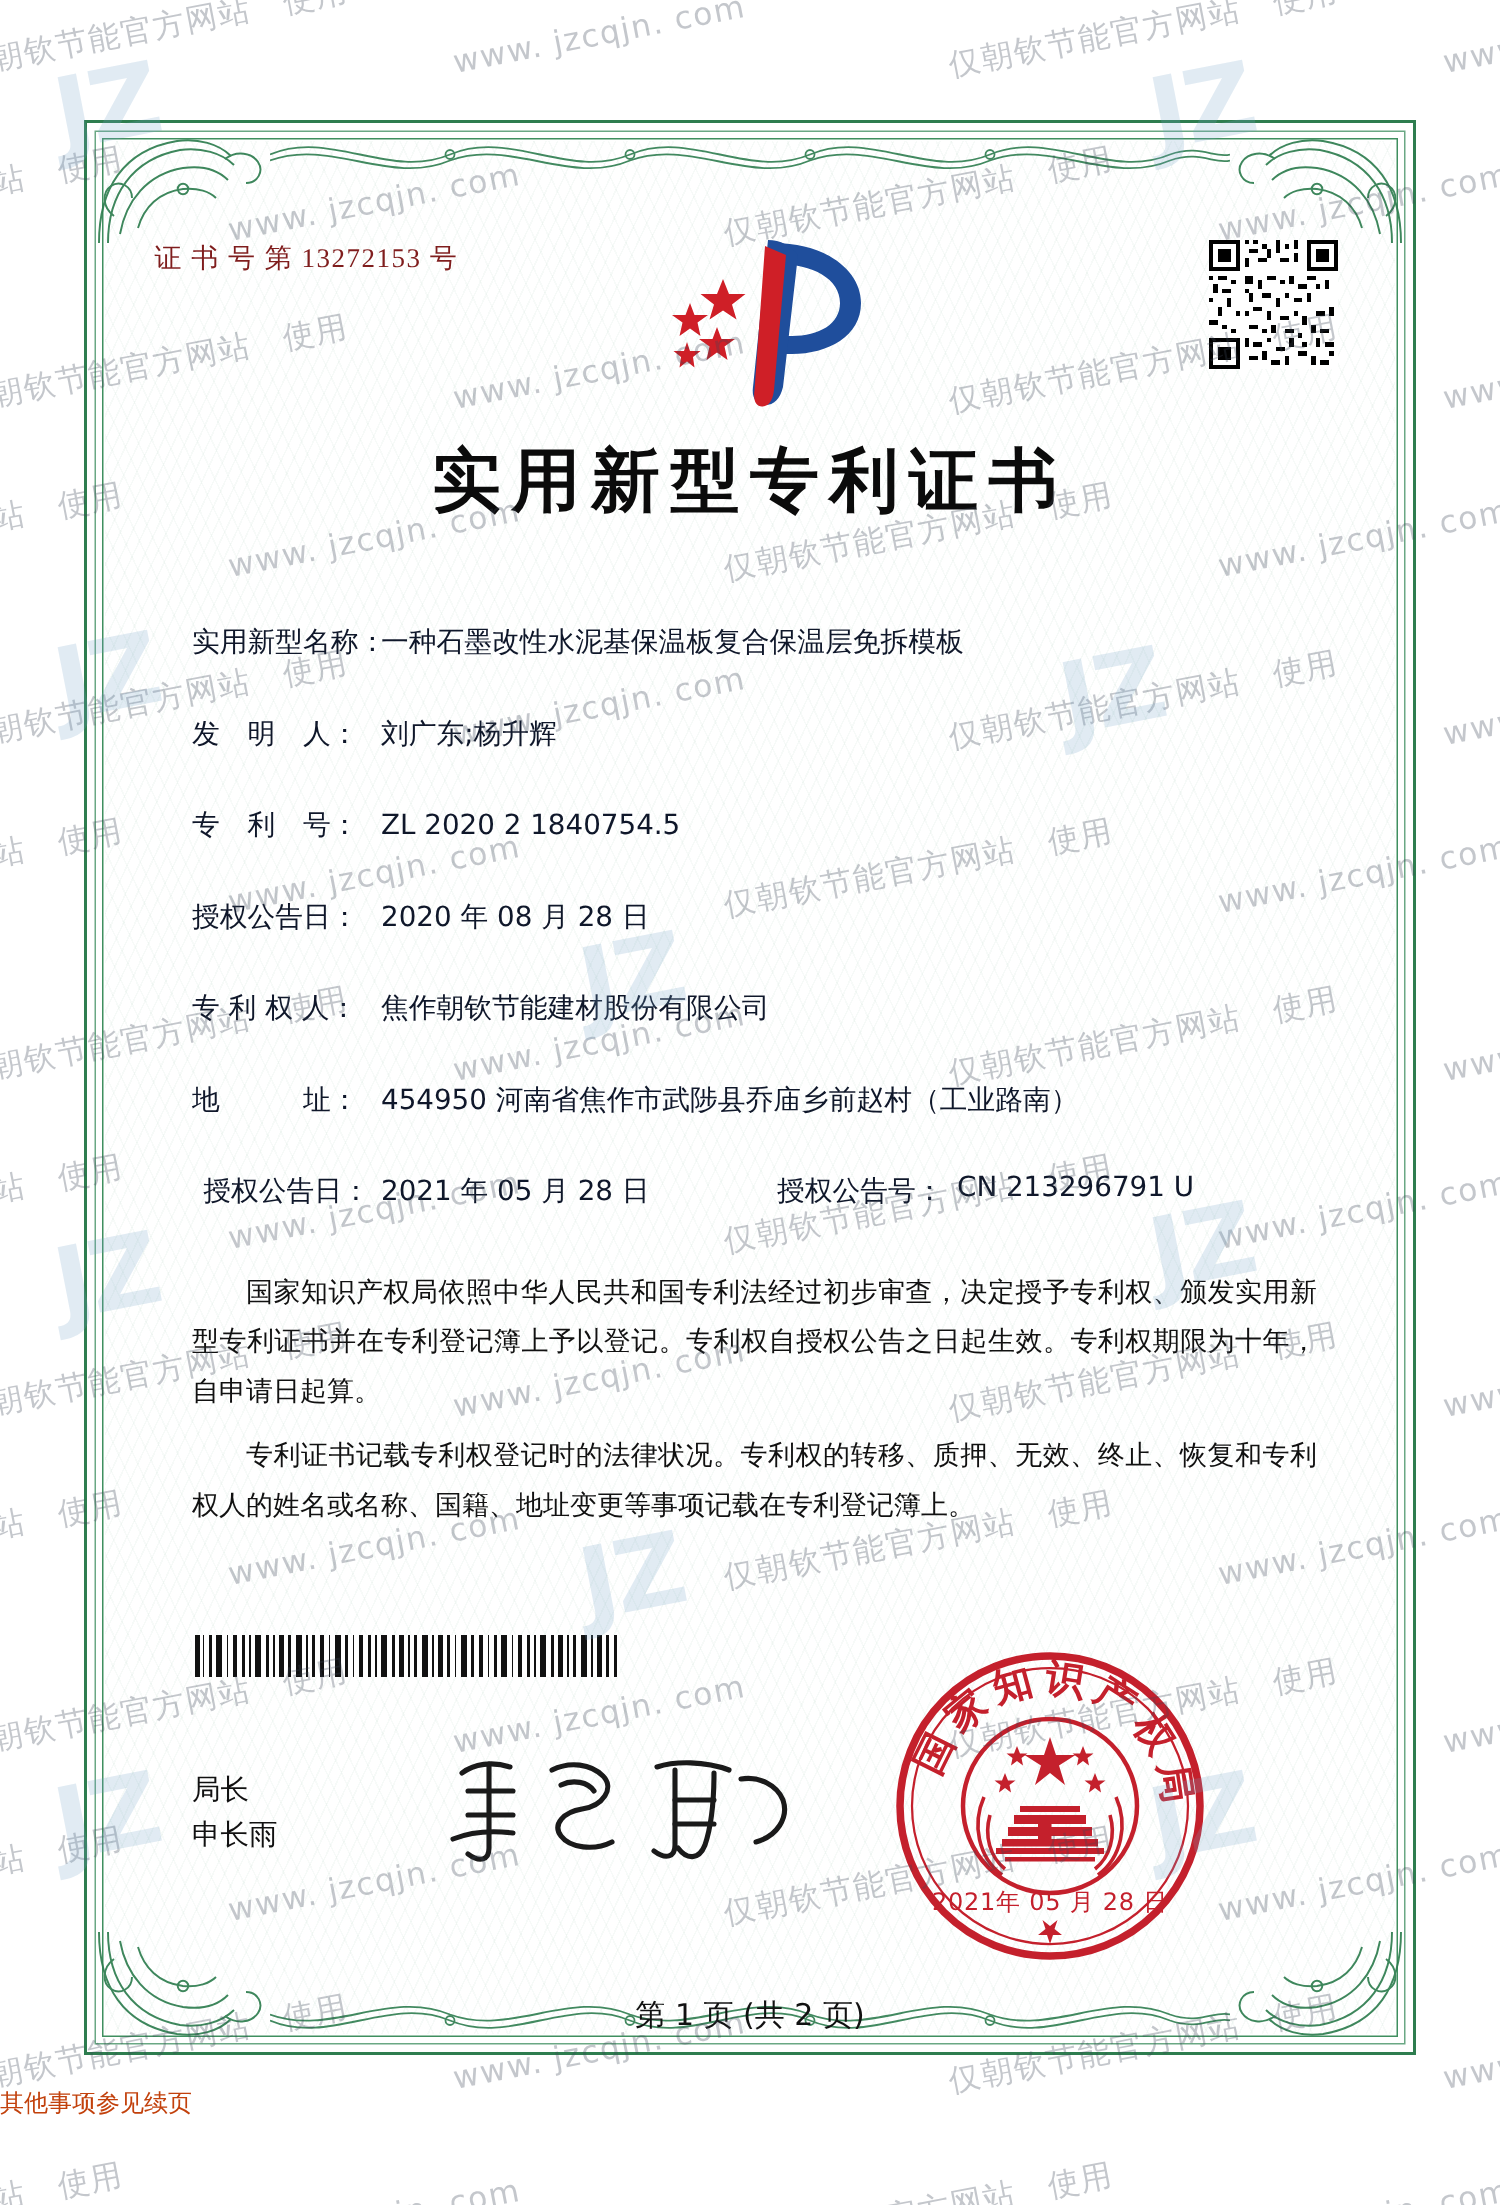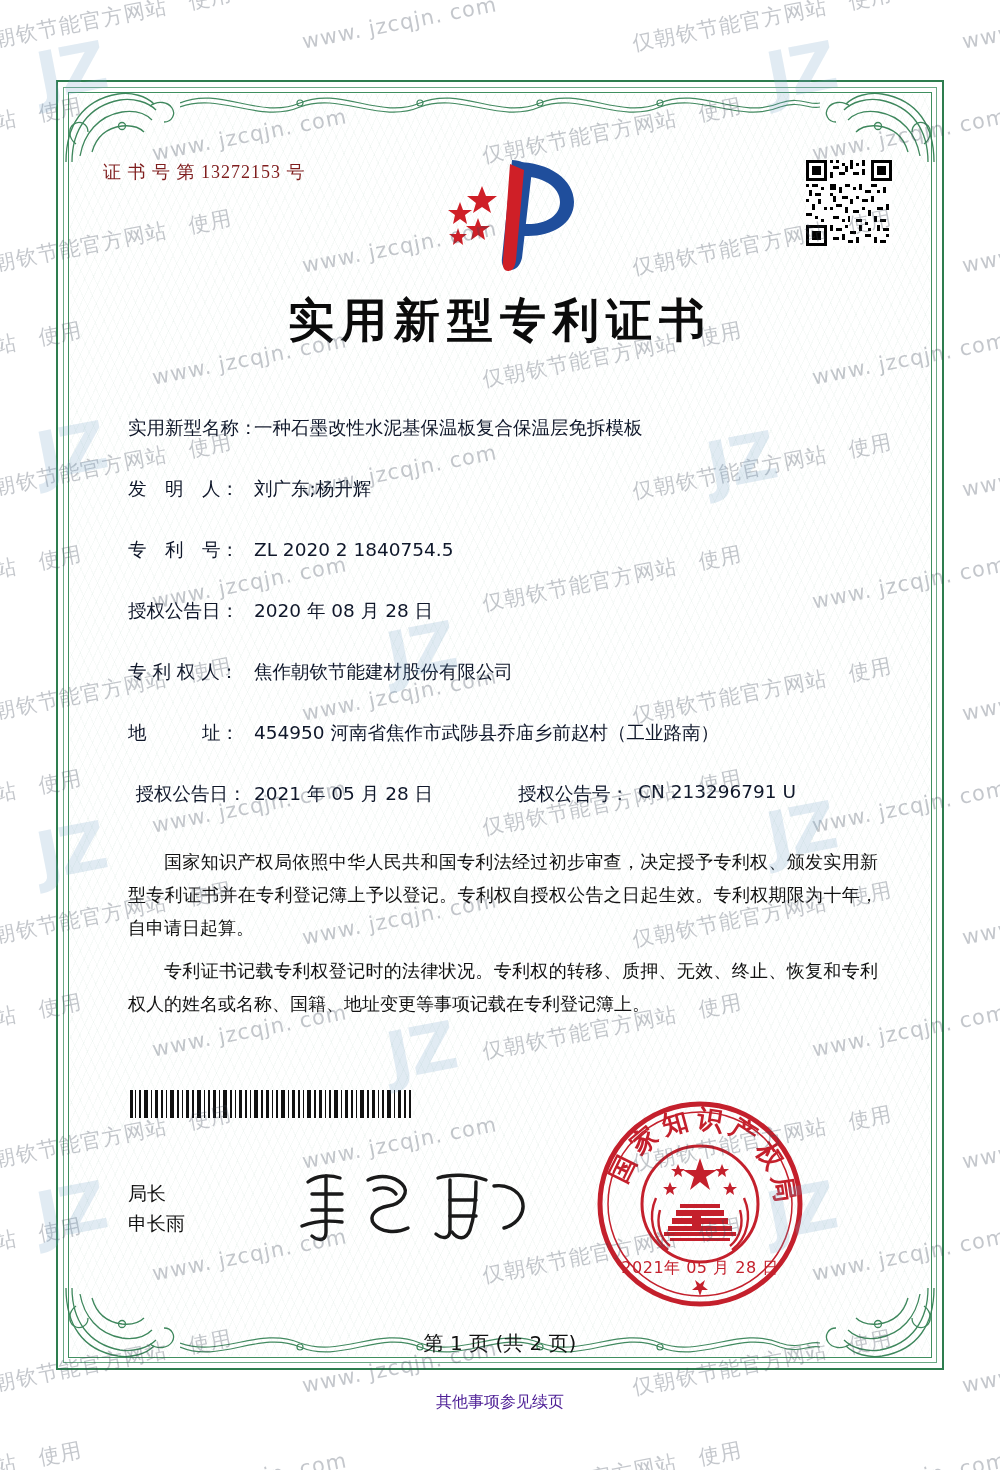--- a/index.html
+++ b/index.html
@@ -219,23 +219,22 @@
   .page-footer {
     position: absolute;
     left: 0; top: 1330px; width: 1000px;
     text-align: center;
     font-size: 20px;
     color: #111;
   }
   .outer-footer {
     position: absolute;
     left: 0; top: 1392px; width: 1000px;
-    text-align: center;
     font-size: 16px;
-    color: #4c1d95;
+    color: #c2410c;
   }
 
   
   .wm-layer {
     position: absolute;
     left: 0; top: 0; width: 1000px; height: 1470px;
     pointer-events: none;
     overflow: hidden;
     z-index: 40;
   }

